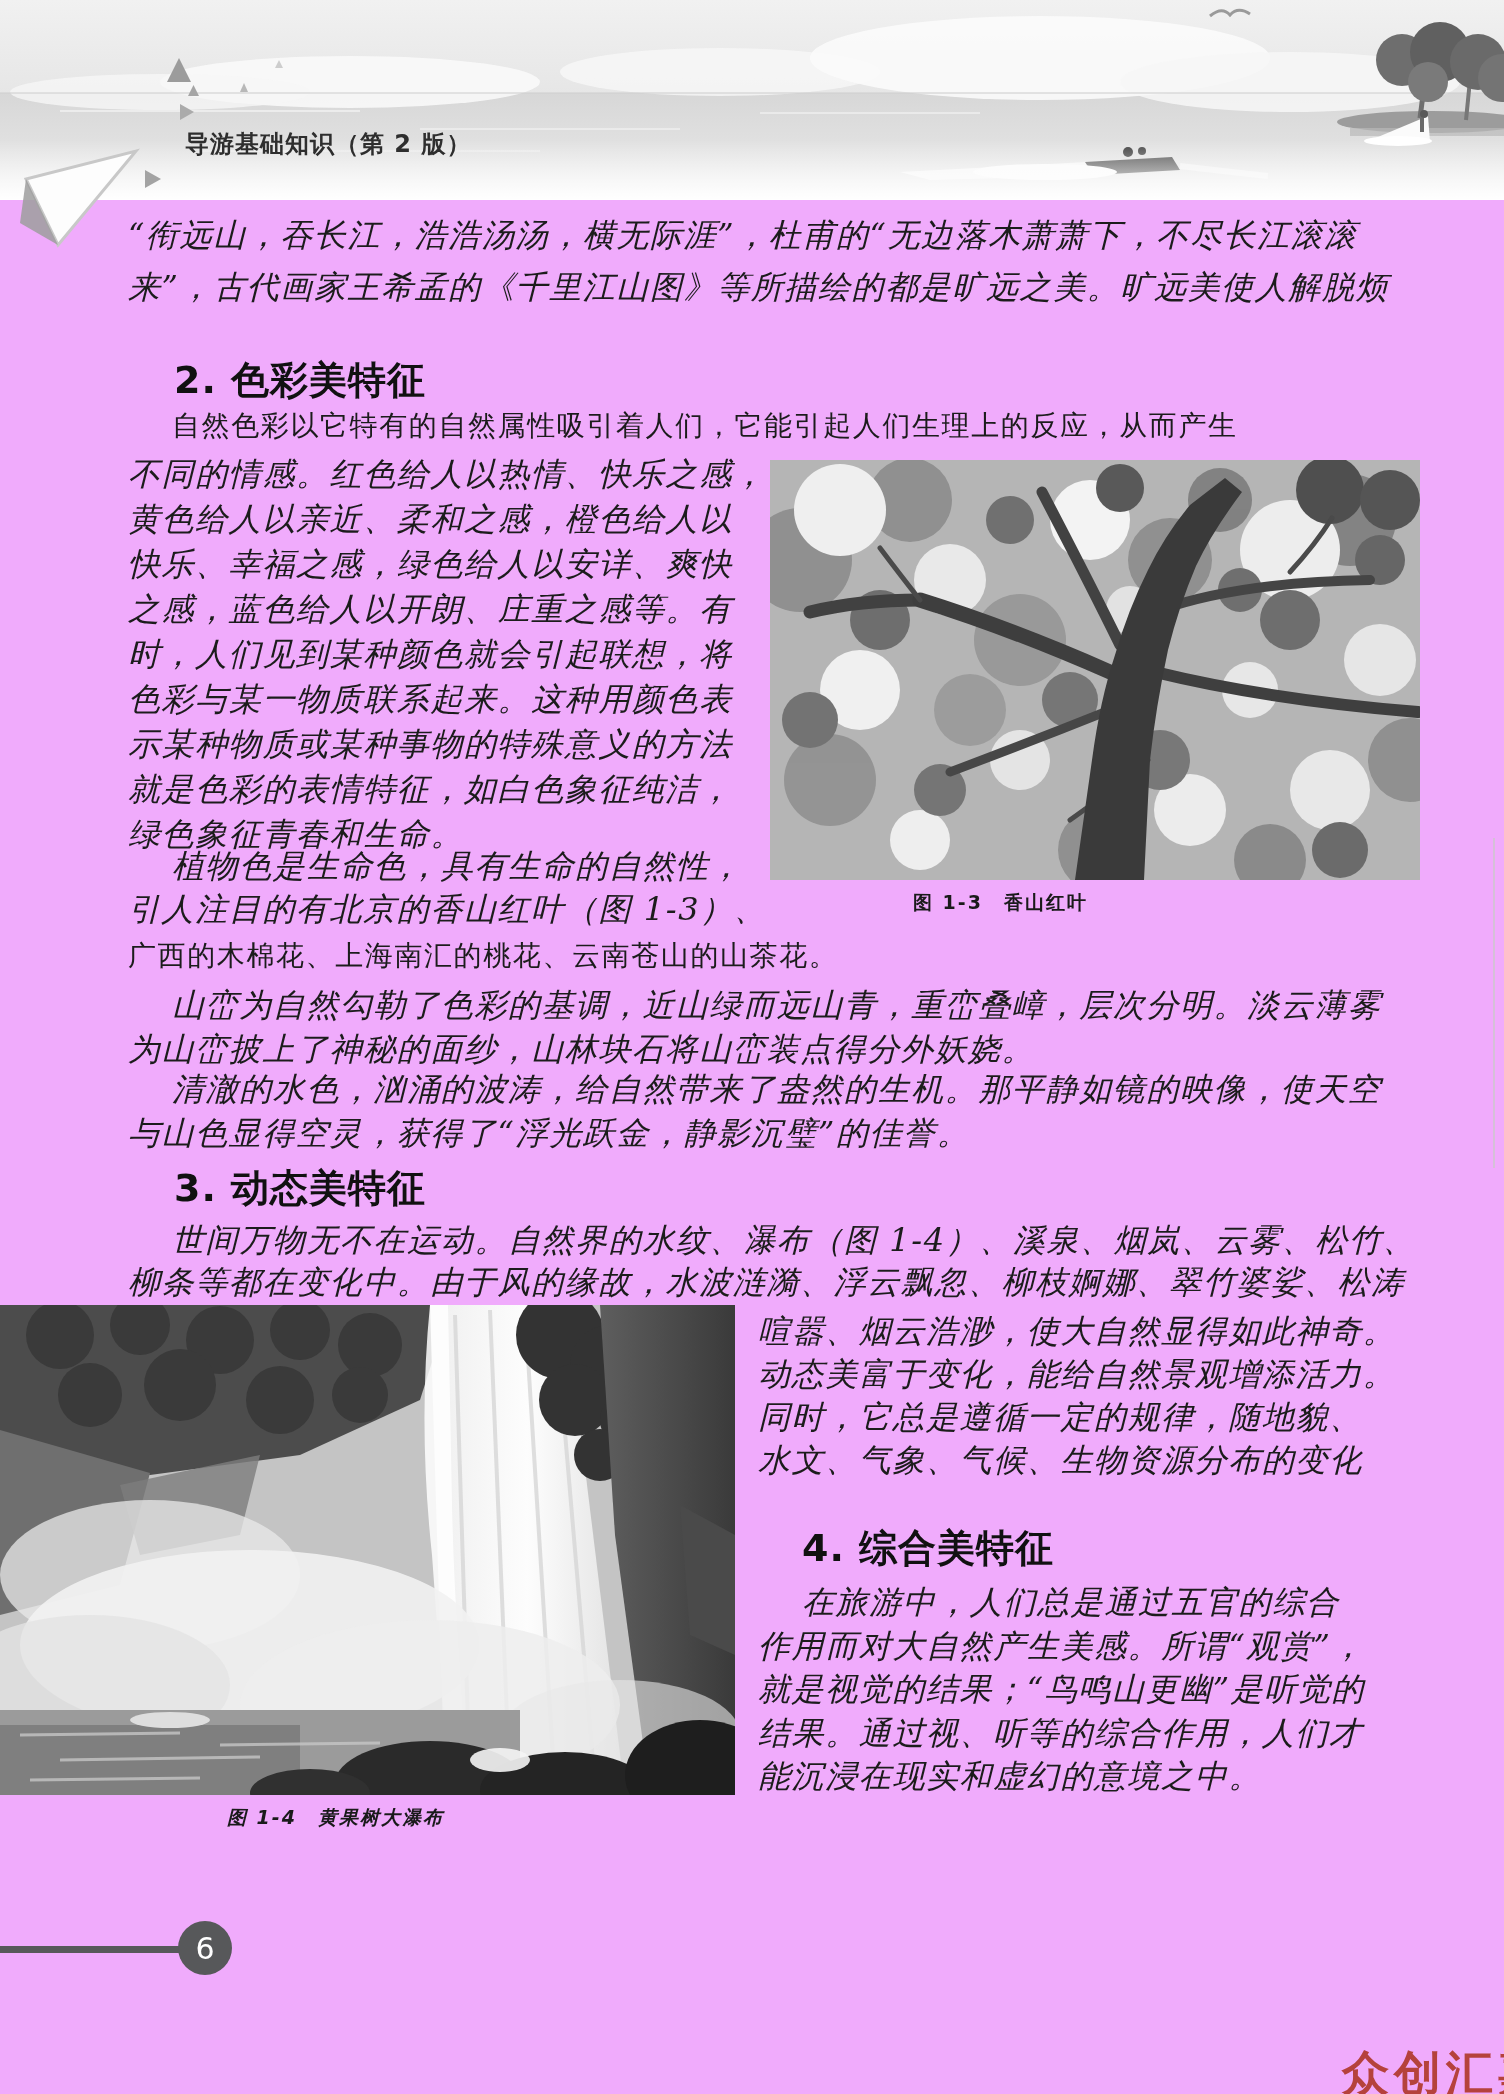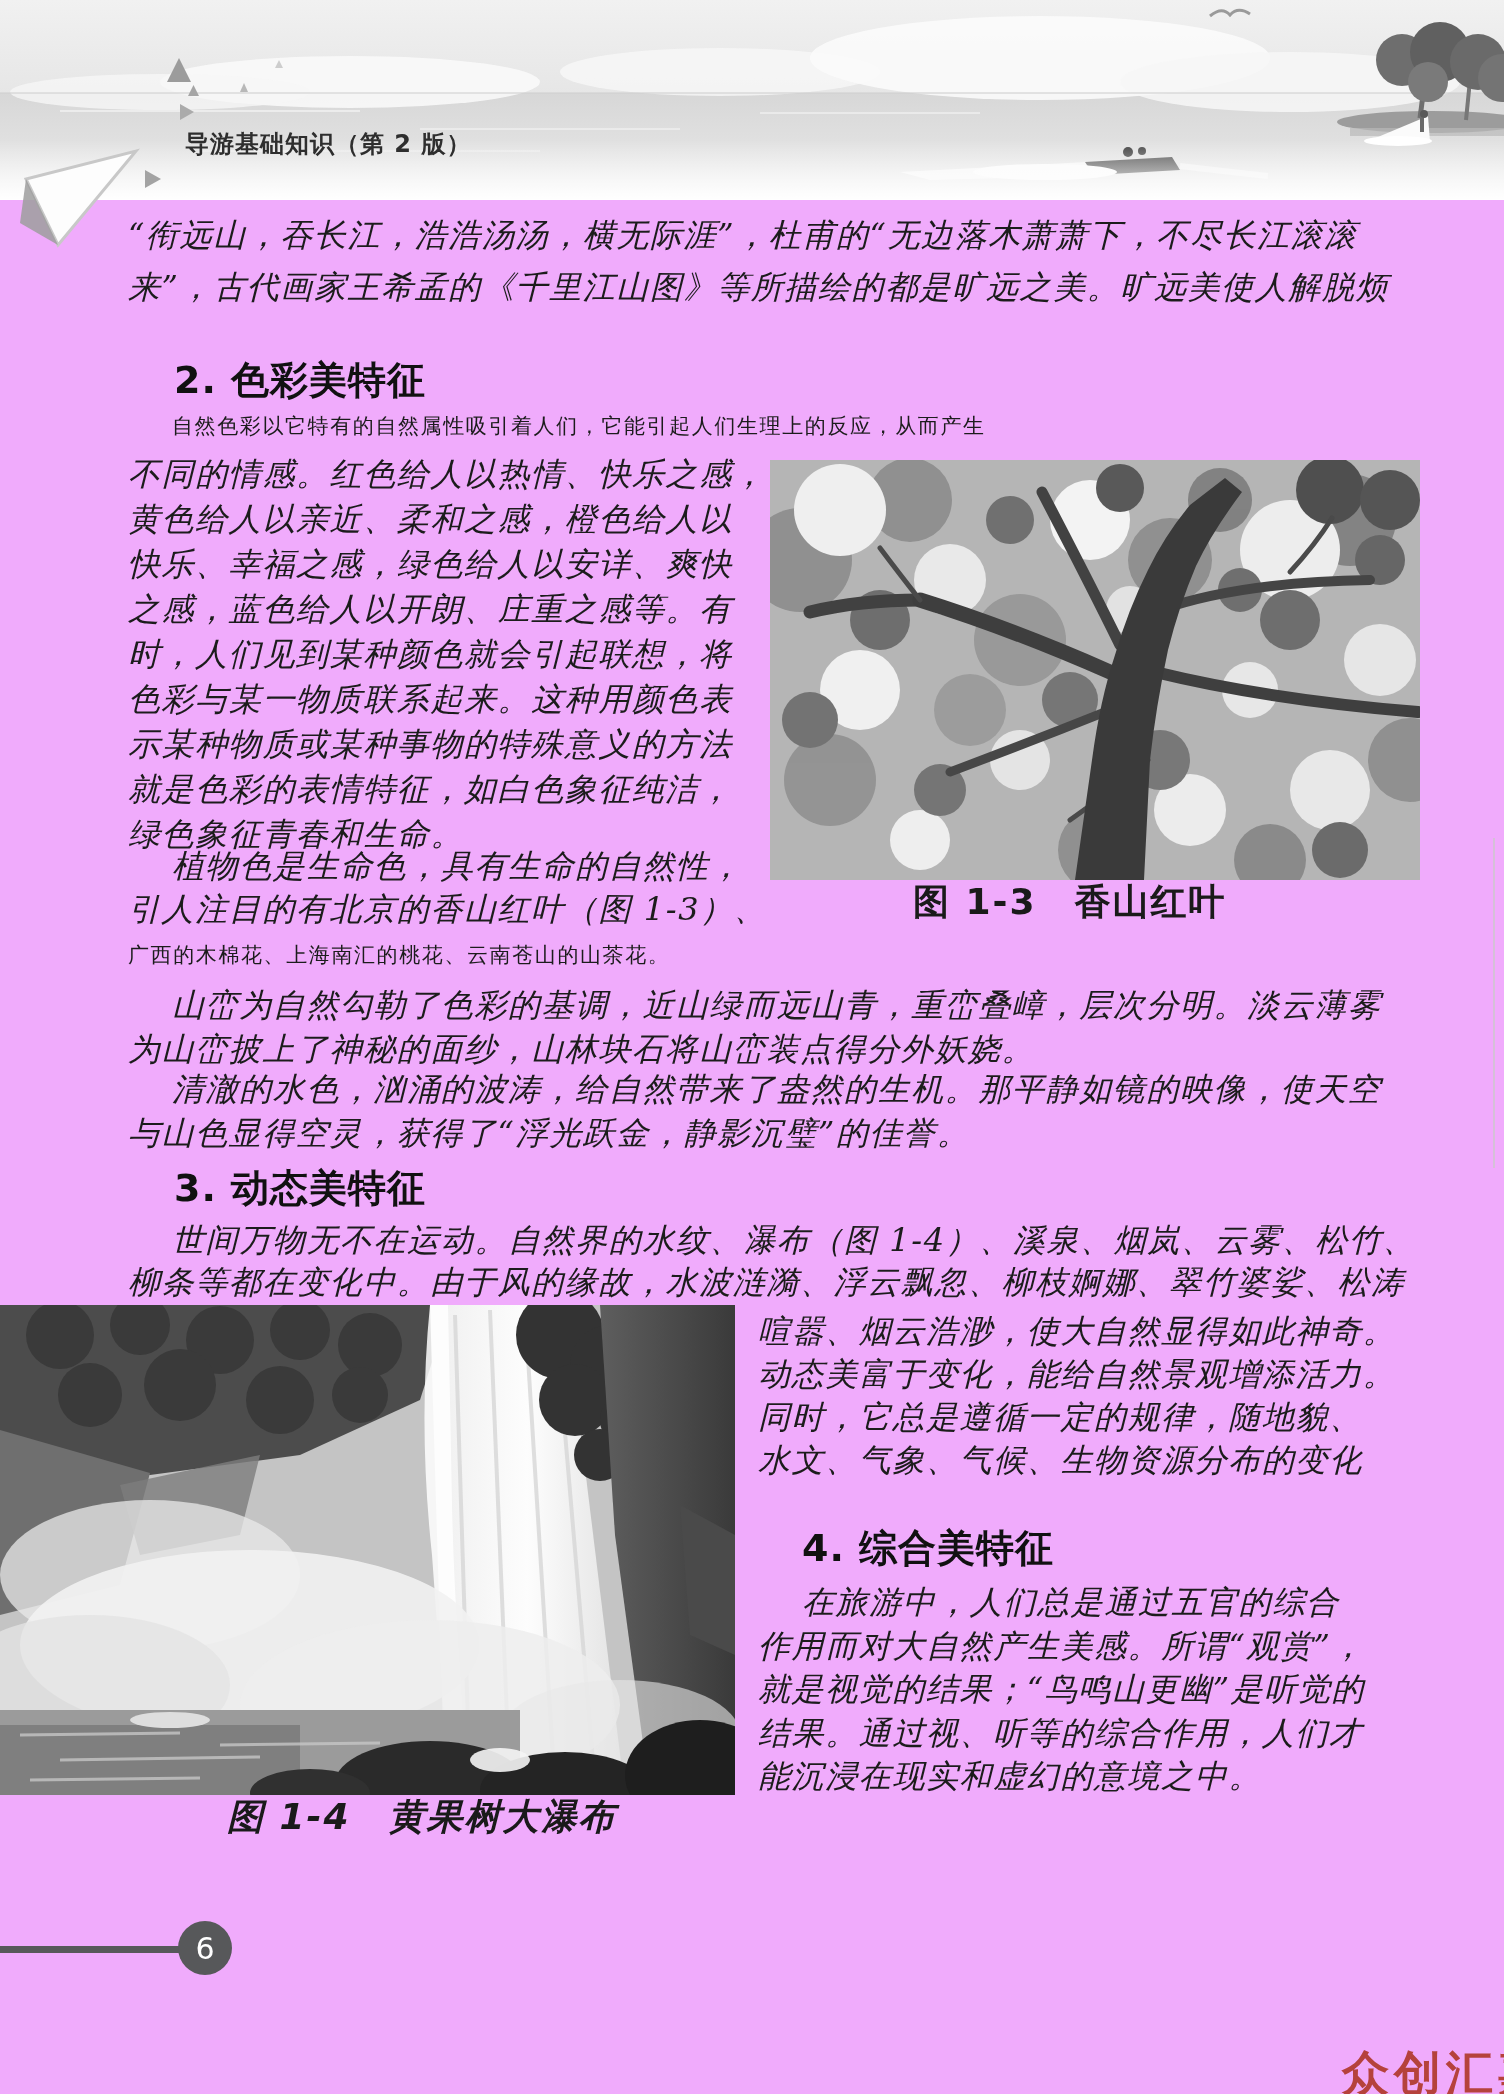--- a/index.html
+++ b/index.html
@@ -1,26 +1,26 @@
 <!DOCTYPE html>
 <html><head>
 <meta charset="utf-8">
 <style>
   html,body{margin:0;padding:0;background:#ffffff;}
   #page{position:relative;width:1504px;height:2094px;background:#f0abfc;overflow:hidden;
         font-family:"DejaVu Serif","Liberation Serif",serif;color:#1c1c1c;}
   .abs{position:absolute;}
-  .line{position:absolute;white-space:nowrap;font-size:21px;line-height:45px;letter-spacing:1.6px;color:#1c1c1c;text-align:center;}
+  .line{position:absolute;white-space:nowrap;font-size:28px;line-height:45px;letter-spacing:1.6px;color:#1c1c1c;text-align:center;}
   .lines{position:absolute;white-space:nowrap;font-size:32px;letter-spacing:1.6px;color:#1c1c1c;}
   .lines div{white-space:nowrap;font-style:italic;}
   .ind{padding-left:44px;}
   .hd{position:absolute;white-space:nowrap;font-family:"DejaVu Sans","Liberation Sans",sans-serif;
       font-weight:700;font-size:38px;line-height:40px;color:#111;letter-spacing:1px;}
   .cap{position:absolute;white-space:nowrap;font-family:"DejaVu Sans","Liberation Sans",sans-serif;
-       font-weight:600;font-size:36px;line-height:36px;color:#1a1a1a;letter-spacing:2px;}
+       font-weight:600;font-size:19px;line-height:36px;color:#1a1a1a;letter-spacing:2px;}
   .photo{position:absolute;overflow:hidden;}
   #hdr-title{position:absolute;left:185px;top:128px;font-family:"DejaVu Sans","Liberation Sans",sans-serif;
        font-size:24px;font-weight:600;color:#2e2e2e;letter-spacing:1px;z-index:6;white-space:nowrap;}
   #page-badge-line{position:absolute;left:0;top:1946px;width:187px;height:7px;background:#57585a;}
   #page-badge{position:absolute;left:178px;top:1921px;width:54px;height:54px;border-radius:50%;
        background:#57585a;display:flex;align-items:center;justify-content:center;}
   #page-badge span{font-family:"DejaVu Sans","Liberation Sans",sans-serif;font-size:30px;color:#fff;}
   #watermark{position:absolute;left:1342px;top:2042px;font-family:"DejaVu Sans","Liberation Sans",sans-serif;
        font-weight:700;font-size:47px;letter-spacing:5px;color:#b5423c;white-space:nowrap;}
   #edge-line{position:absolute;left:1493px;top:838px;width:2px;height:330px;background:#c9c9c9;opacity:.7;}

